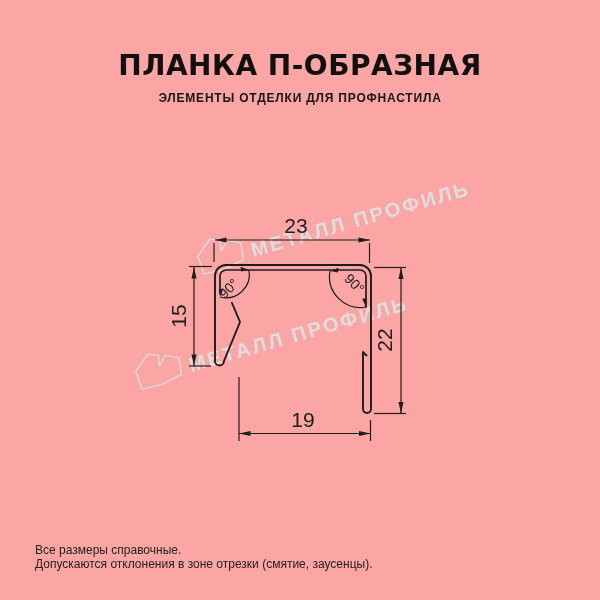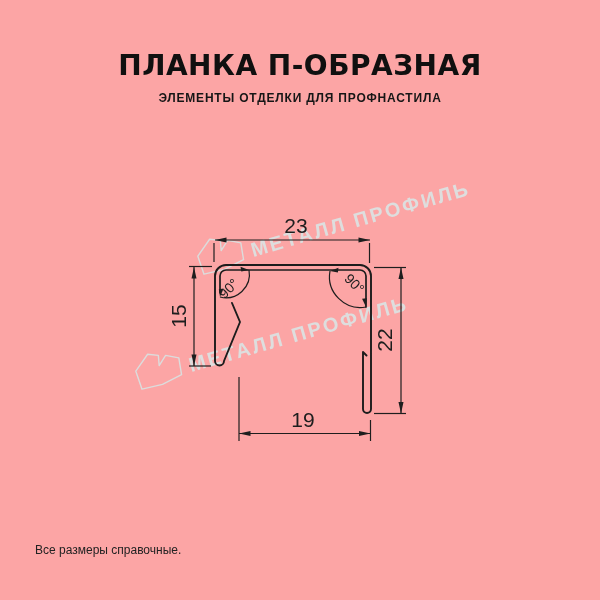--- a/index.html
+++ b/index.html
@@ -135,15 +135,16 @@
       <g fill="#1e1e1e">
         <path d="M 239,433.5 l 11.5,-2.5 l 0,5 z"></path>
         <path d="M 370.5,433.5 l -11.5,-2.5 l 0,5 z"></path>
       </g>
       <text class="dim-text" x="303" y="427" text-anchor="middle" font-size="21" fill="#1e1e1e">19</text>
     </g>
   </svg>
 
   <div class="footer">
     <div>Все размеры справочные.</div>
+    <div>Допускаются отклонения в зоне отрезки (смятие, заусенцы).</div>
   </div>
 
 </div>
 
 </body></html>

